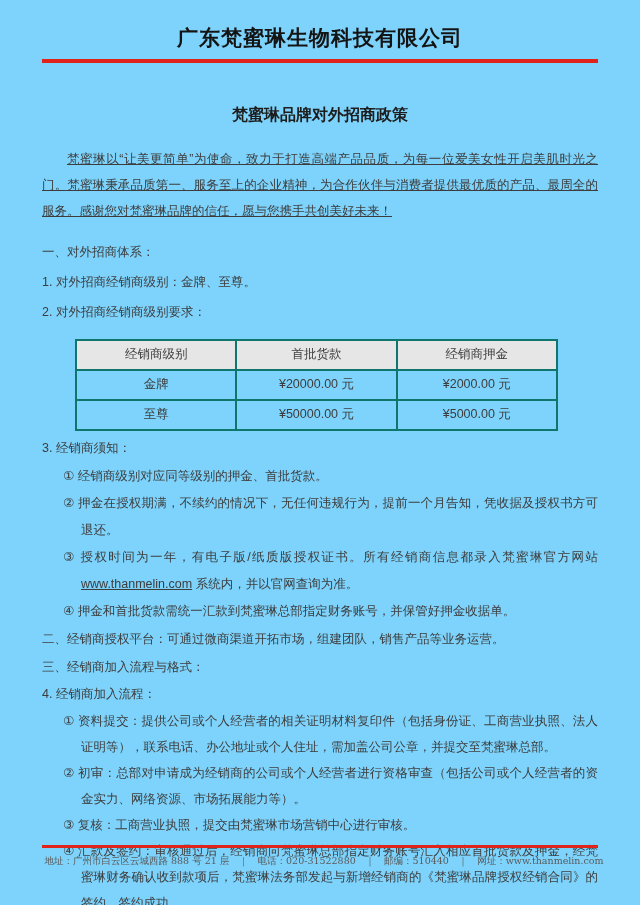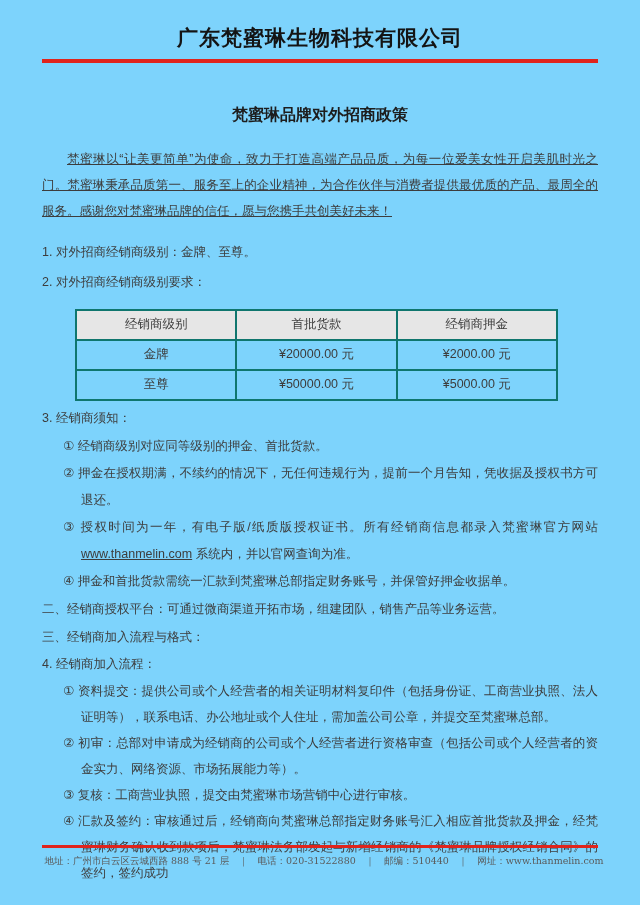--- a/index.html
+++ b/index.html
@@ -112,20 +112,21 @@
 
   <div class="company">广东梵蜜琳生物科技有限公司</div>
   <div class="red-rule"></div>
 
   <div class="doc-title">梵蜜琳品牌对外招商政策</div>
 
   <div class="content">
 
     <p class="intro">梵蜜琳以“让美更简单”为使命，致力于打造高端产品品质，为每一位爱美女性开启美肌时光之门。梵蜜琳秉承品质第一、服务至上的企业精神，为合作伙伴与消费者提供最优质的产品、最周全的服务。感谢您对梵蜜琳品牌的信任，愿与您携手共创美好未来！</p>
 
+    <div class="hline">一、对外招商体系：</div>
     <div class="hline">1. 对外招商经销商级别：金牌、至尊。</div>
     <div class="hline">2. 对外招商经销商级别要求：</div>
 
     <div class="table-wrap">
       <table class="price">
         <thead>
           <tr>
             <th>经销商级别</th>
             <th>首批货款</th>
             <th>经销商押金</th>

